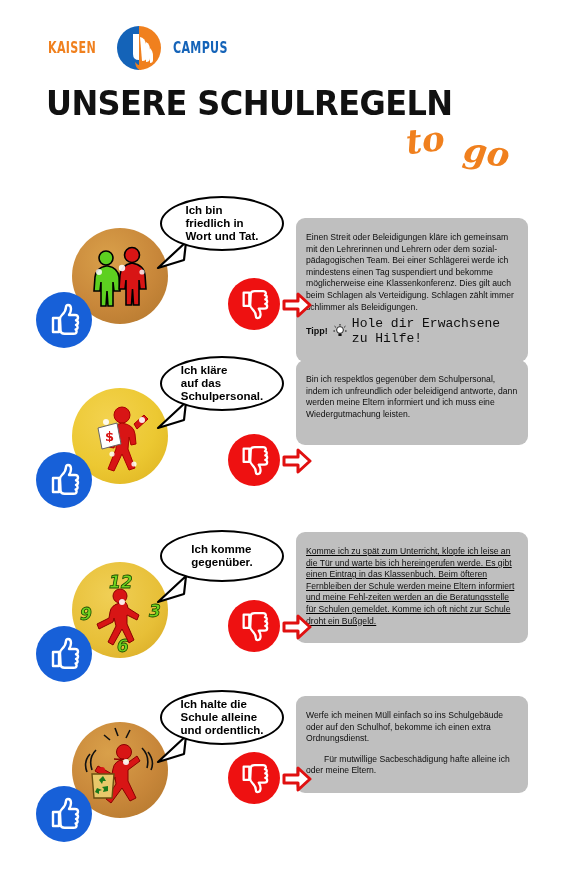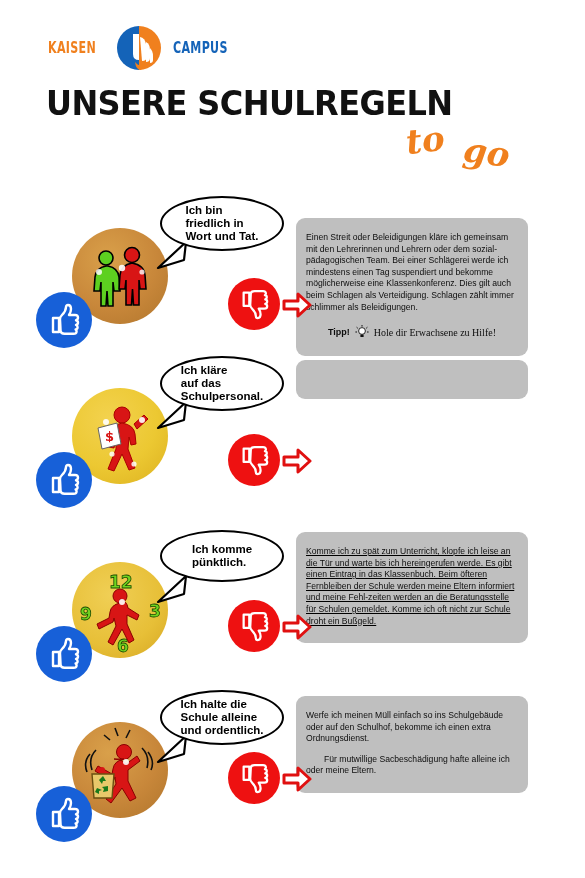--- a/index.html
+++ b/index.html
@@ -96,20 +96,21 @@
     border-radius: 50%;
   }
   .circle.bronze {
     background: radial-gradient(circle at 38% 32%, #d9a04a 0%, #c8873a 55%, #b0752c 100%);
   }
   .circle.gold {
     background: radial-gradient(circle at 38% 32%, #f3d24e 0%, #ecc832 55%, #dcb01f 100%);
   }
   .circle.gold2 {
     background: radial-gradient(circle at 40% 34%, #f0cf55 0%, #e7bf37 60%, #d5a622 100%);
+    font-style: italic;
   }
   .circle svg { position: absolute; inset: 0; }
 
   
   .thumb-up {
     position: absolute;
     left: 36px;
     top: 96px;
     width: 56px;
     height: 56px;
@@ -202,35 +203,35 @@
     margin: 0;
     font-family: "Liberation Sans", sans-serif;
     font-size: 8.6px;
     line-height: 11.6px;
     color: #0d0d0d;
     text-align: left;
   }
   .panel p.indent { text-indent: 18px; }
   .panel .spacer { height: 9px; }
   .tipp-row {
-    margin-top: 11px;
+    margin-top: 3px;
     display: flex;
     align-items: center;
     justify-content: center;
     gap: 4px;
   }
   .tipp-label {
     font-family: "Liberation Sans", sans-serif;
     font-weight: 700;
     font-size: 9px;
     color: #0d0d0d;
   }
   .tipp-text {
-    font-family: Liberation Serif, serif;
-    font-size: 10px;
+    font-family: Liberation Mono, monospace;
+    font-size: 13px;
     color: #0d0d0d;
   }
   .bulb { width: 16px; height: 16px; }
 
   .p0 { top: 22px; }
   .p1 { top: 4px; }
   .p2 { top: 2px; text-decoration: underline; }
   .p3 { top: 6px; }
 </style>
 </head>
@@ -378,20 +379,21 @@
       </svg>
     </div>
 
     <div class="arrow">
       <svg viewBox="0 0 30 26" width="30" height="26">
         <path d="M2 9 h14 v-7 l12 11 l-12 11 v-7 h-14 z" fill="#ffffff" stroke="#E01010" stroke-width="3" stroke-linejoin="round"></path>
       </svg>
     </div>
 
     <div class="panel p1">
+      <p>Bin ich respektlos gegenüber dem Schulpersonal, indem ich unfreundlich oder beleidigend antworte, dann werden meine Eltern informiert und ich muss eine Wiedergutmachung leisten.</p>
       <div class="spacer"></div>
     </div>
   </div>
 
   <div class="rule r2 rd2">
 
     <div class="circle gold2">
       <svg viewBox="0 0 96 96" width="96" height="96">
         <g font-family="DejaVu Sans, sans-serif" font-size="17" font-weight="bold" fill="#6FD420" stroke="#1a4a00" stroke-width="0.8">
           <text x="37" y="26">12</text>
@@ -414,21 +416,21 @@
       </svg>
     </div>
 
     <div class="bubble-tail">
       <svg viewBox="0 0 40 40" width="40" height="40">
         <path d="M36 4 L8 30 L34 22 Z" fill="#ffffff" stroke="#000" stroke-width="2.2" stroke-linejoin="round"></path>
       </svg>
     </div>
     <div class="bubble">
       <span class="btext">Ich komme
-pünktlich.</span>
+gegenüber.</span>
     </div>
 
     <div class="thumb-down">
       <svg viewBox="0 0 34 34" width="32" height="32">
         <path d="M6 5 h6 v14 h-6 z" fill="none" stroke="#fff" stroke-width="2.4" stroke-linejoin="round"></path>
         <path d="M13 18 q0 2 2 4 q4 4 4 8 q0 2 2 2 q3 0 3 -4 q0 -3 -2 -6 h6 q3 0 3 -2.6 q0 -2.2 -2 -2.6 q2 -0.4 2 -2.4 q0 -2 -2 -2.4 q1.6 -0.6 1.6 -2.2 q0 -1.8 -2 -2.2 q1.2 -0.8 1 -2.2 q-0.3 -2.2 -3 -2.2 h-9 q-4 0 -4 3 z" fill="none" stroke="#fff" stroke-width="2.4" stroke-linejoin="round"></path>
       </svg>
     </div>
 
     <div class="arrow">

